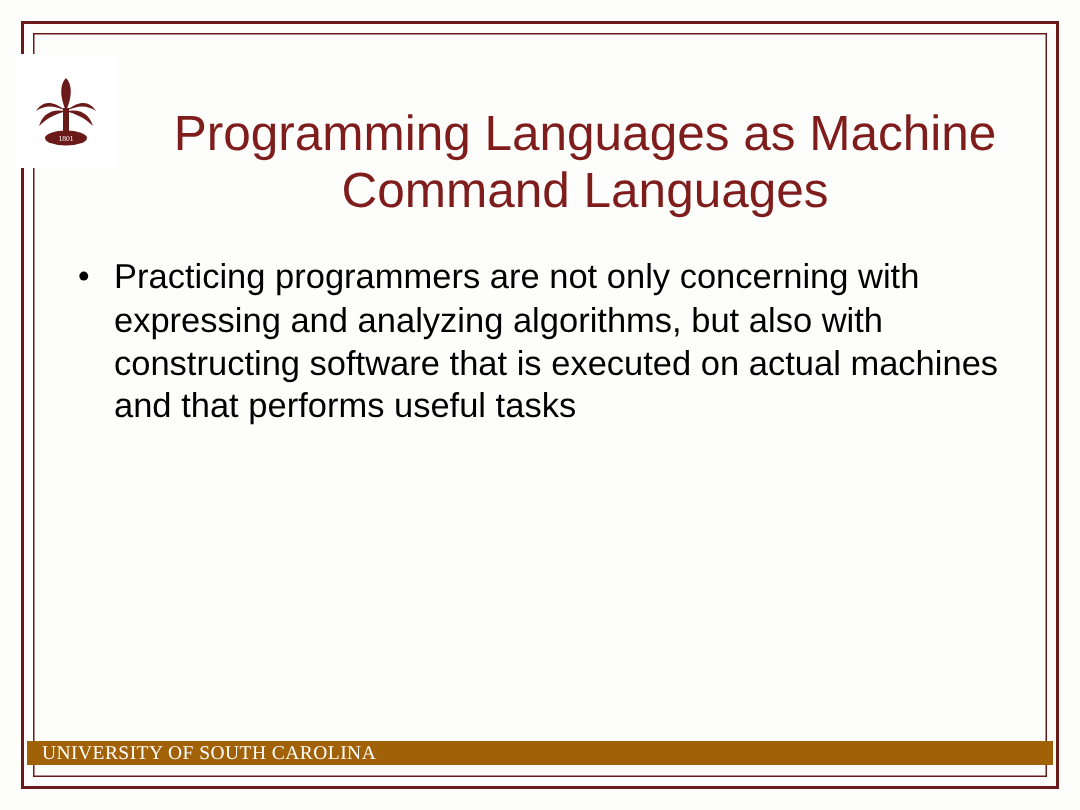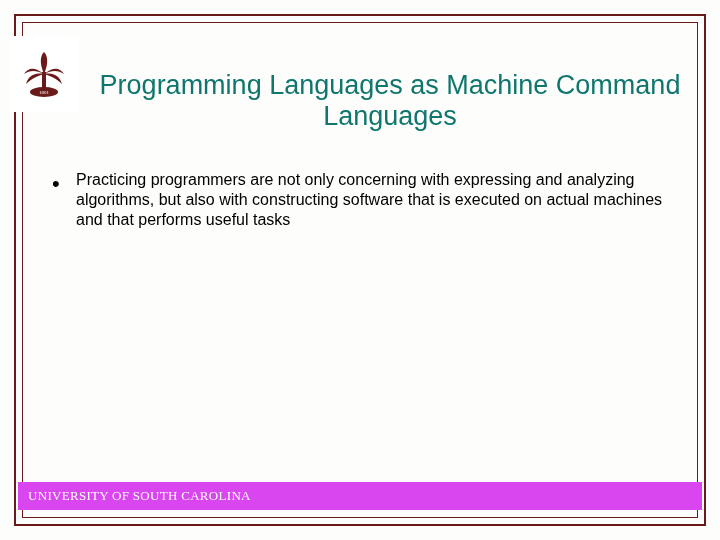--- a/index.html
+++ b/index.html
@@ -30,52 +30,52 @@
     display: flex;
     flex-direction: column;
     align-items: center;
     justify-content: center;
   }
   .logo svg { width: 56px; height: 56px; }
   .title {
     position: absolute;
     left: 90px; top: 70px;
     width: 600px;
-    font-size: 27px;
+    font-size: 33px;
     line-height: 1.15;
-    color: #0f766e;
+    color: #7f1d1d;
     text-align: center;
     font-weight: 400;
   }
   .bullets {
     position: absolute;
     left: 48px; top: 170px;
     width: 630px;
-    font-size: 16px;
+    font-size: 23px;
     line-height: 1.25;
     color: #000;
   }
   .bullets li {
     list-style: none;
     position: relative;
     padding-left: 28px;
     margin-bottom: 6px;
   }
   .bullets li::before {
     content: "•";
     position: absolute;
     left: 4px;
     top: 0;
     font-size: 22px;
   }
   .footer-bar {
     position: absolute;
     left: 18px; bottom: 30px;
-    width: 684px; height: 28px;
-    background: #d946ef;
+    width: 684px; height: 16px;
+    background: #a16207;
     color: #ffffff;
     display: flex;
     align-items: center;
     justify-content: space-between;
     padding: 0 8px 0 10px;
     font-size: 13px;
   }
   .footer-left {
     font-family: Georgia, 'Times New Roman', serif;
     font-weight: 400;

